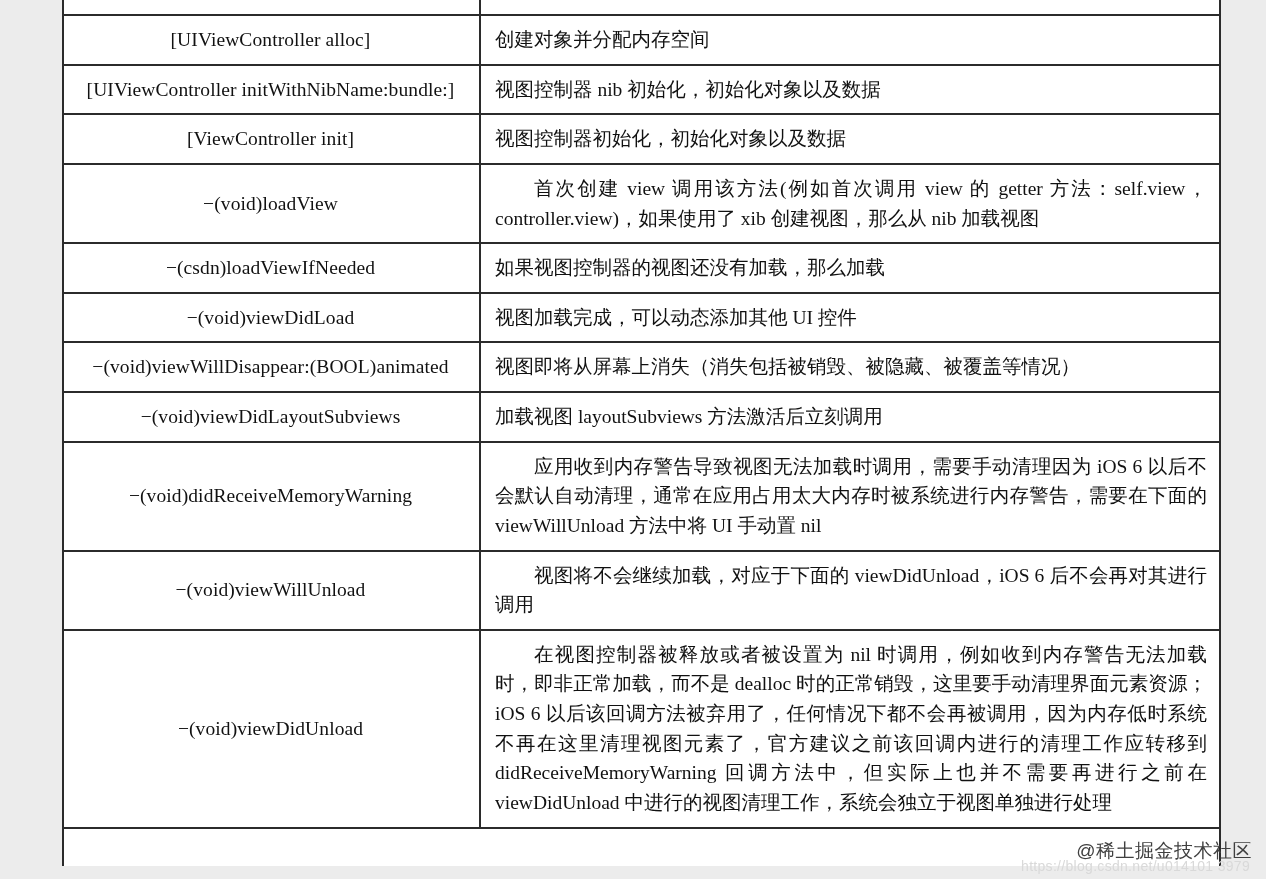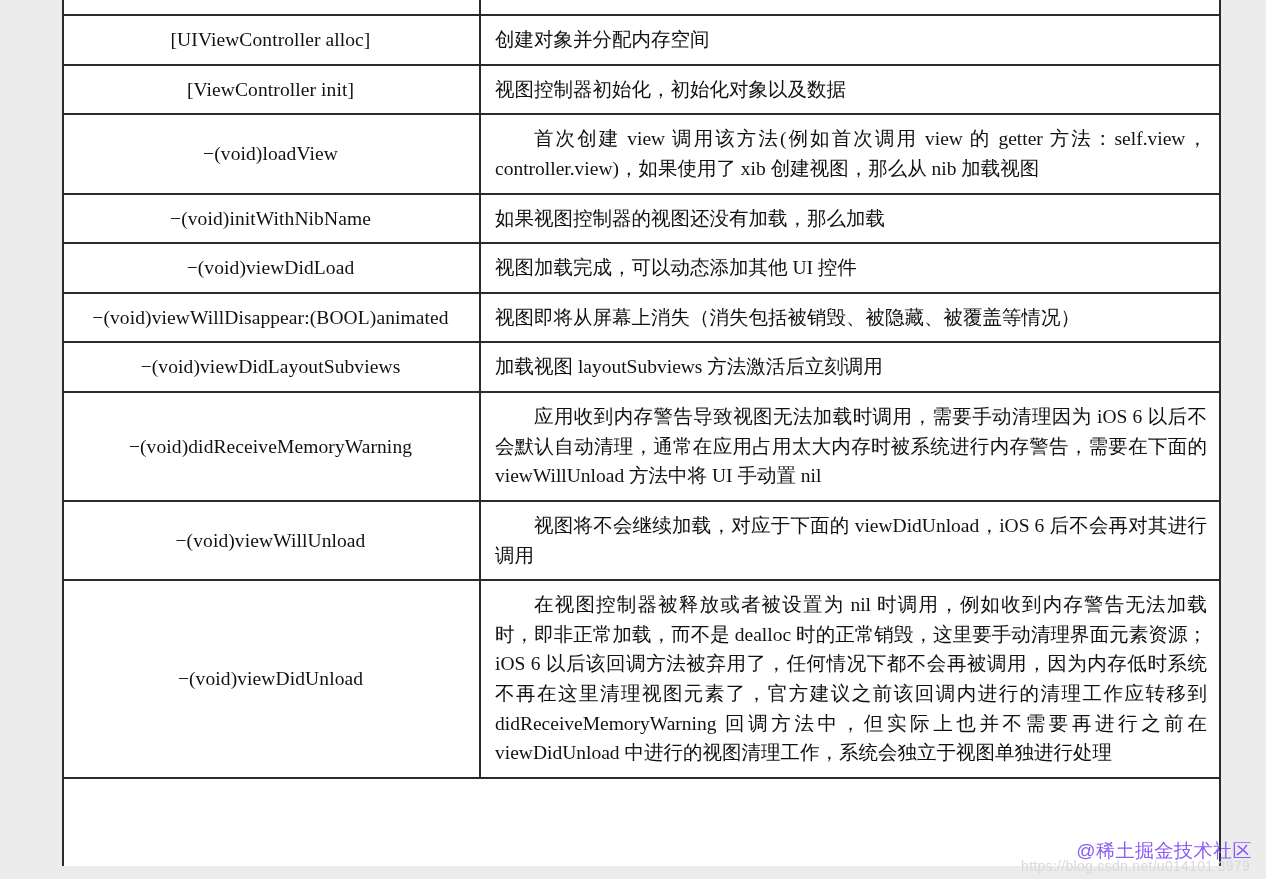--- a/index.html
+++ b/index.html
@@ -113,21 +113,21 @@
     height: 866px;
     background: #2b2b2b;
   }
 
   
   #watermark-brand {
     position: absolute;
     right: 14px;
     top: 838px;
     font-size: 19px;
-    color: #8b5cf6;
+    color: #404040;
     font-family: "Liberation Sans", sans-serif;
     white-space: nowrap;
     letter-spacing: 0.5px;
   }
   #watermark-url {
     position: absolute;
     right: 16px;
     top: 858px;
     font-size: 14px;
     color: #d9d9d9;
@@ -154,33 +154,39 @@
             <td class="method"></td>
             <td class="desc"></td>
           </tr>
           <tr>
             <td class="method">[UIViewController alloc]</td>
             <td class="desc">
               <span class="flat">创建对象并分配内存空间</span>
             </td>
           </tr>
           <tr>
+            <td class="method">[UIViewController initWithNibName:bundle:]</td>
+            <td class="desc">
+              <span class="flat">视图控制器 nib 初始化，初始化对象以及数据</span>
+            </td>
+          </tr>
+          <tr>
             <td class="method">[ViewController init]</td>
             <td class="desc">
               <span class="flat">视图控制器初始化，初始化对象以及数据</span>
             </td>
           </tr>
           <tr>
             <td class="method">−(void)loadView</td>
             <td class="desc">
               <span class="indent">首次创建 view 调用该方法(例如首次调用 view 的 getter 方法：self.view，controller.view)，如果使用了 xib 创建视图，那么从 nib 加载视图</span>
             </td>
           </tr>
           <tr>
-            <td class="method">−(void)initWithNibName</td>
+            <td class="method">−(csdn)loadViewIfNeeded</td>
             <td class="desc">
               <span class="flat">如果视图控制器的视图还没有加载，那么加载</span>
             </td>
           </tr>
           <tr>
             <td class="method">−(void)viewDidLoad</td>
             <td class="desc">
               <span class="flat">视图加载完成，可以动态添加其他 UI 控件</span>
             </td>
           </tr>

